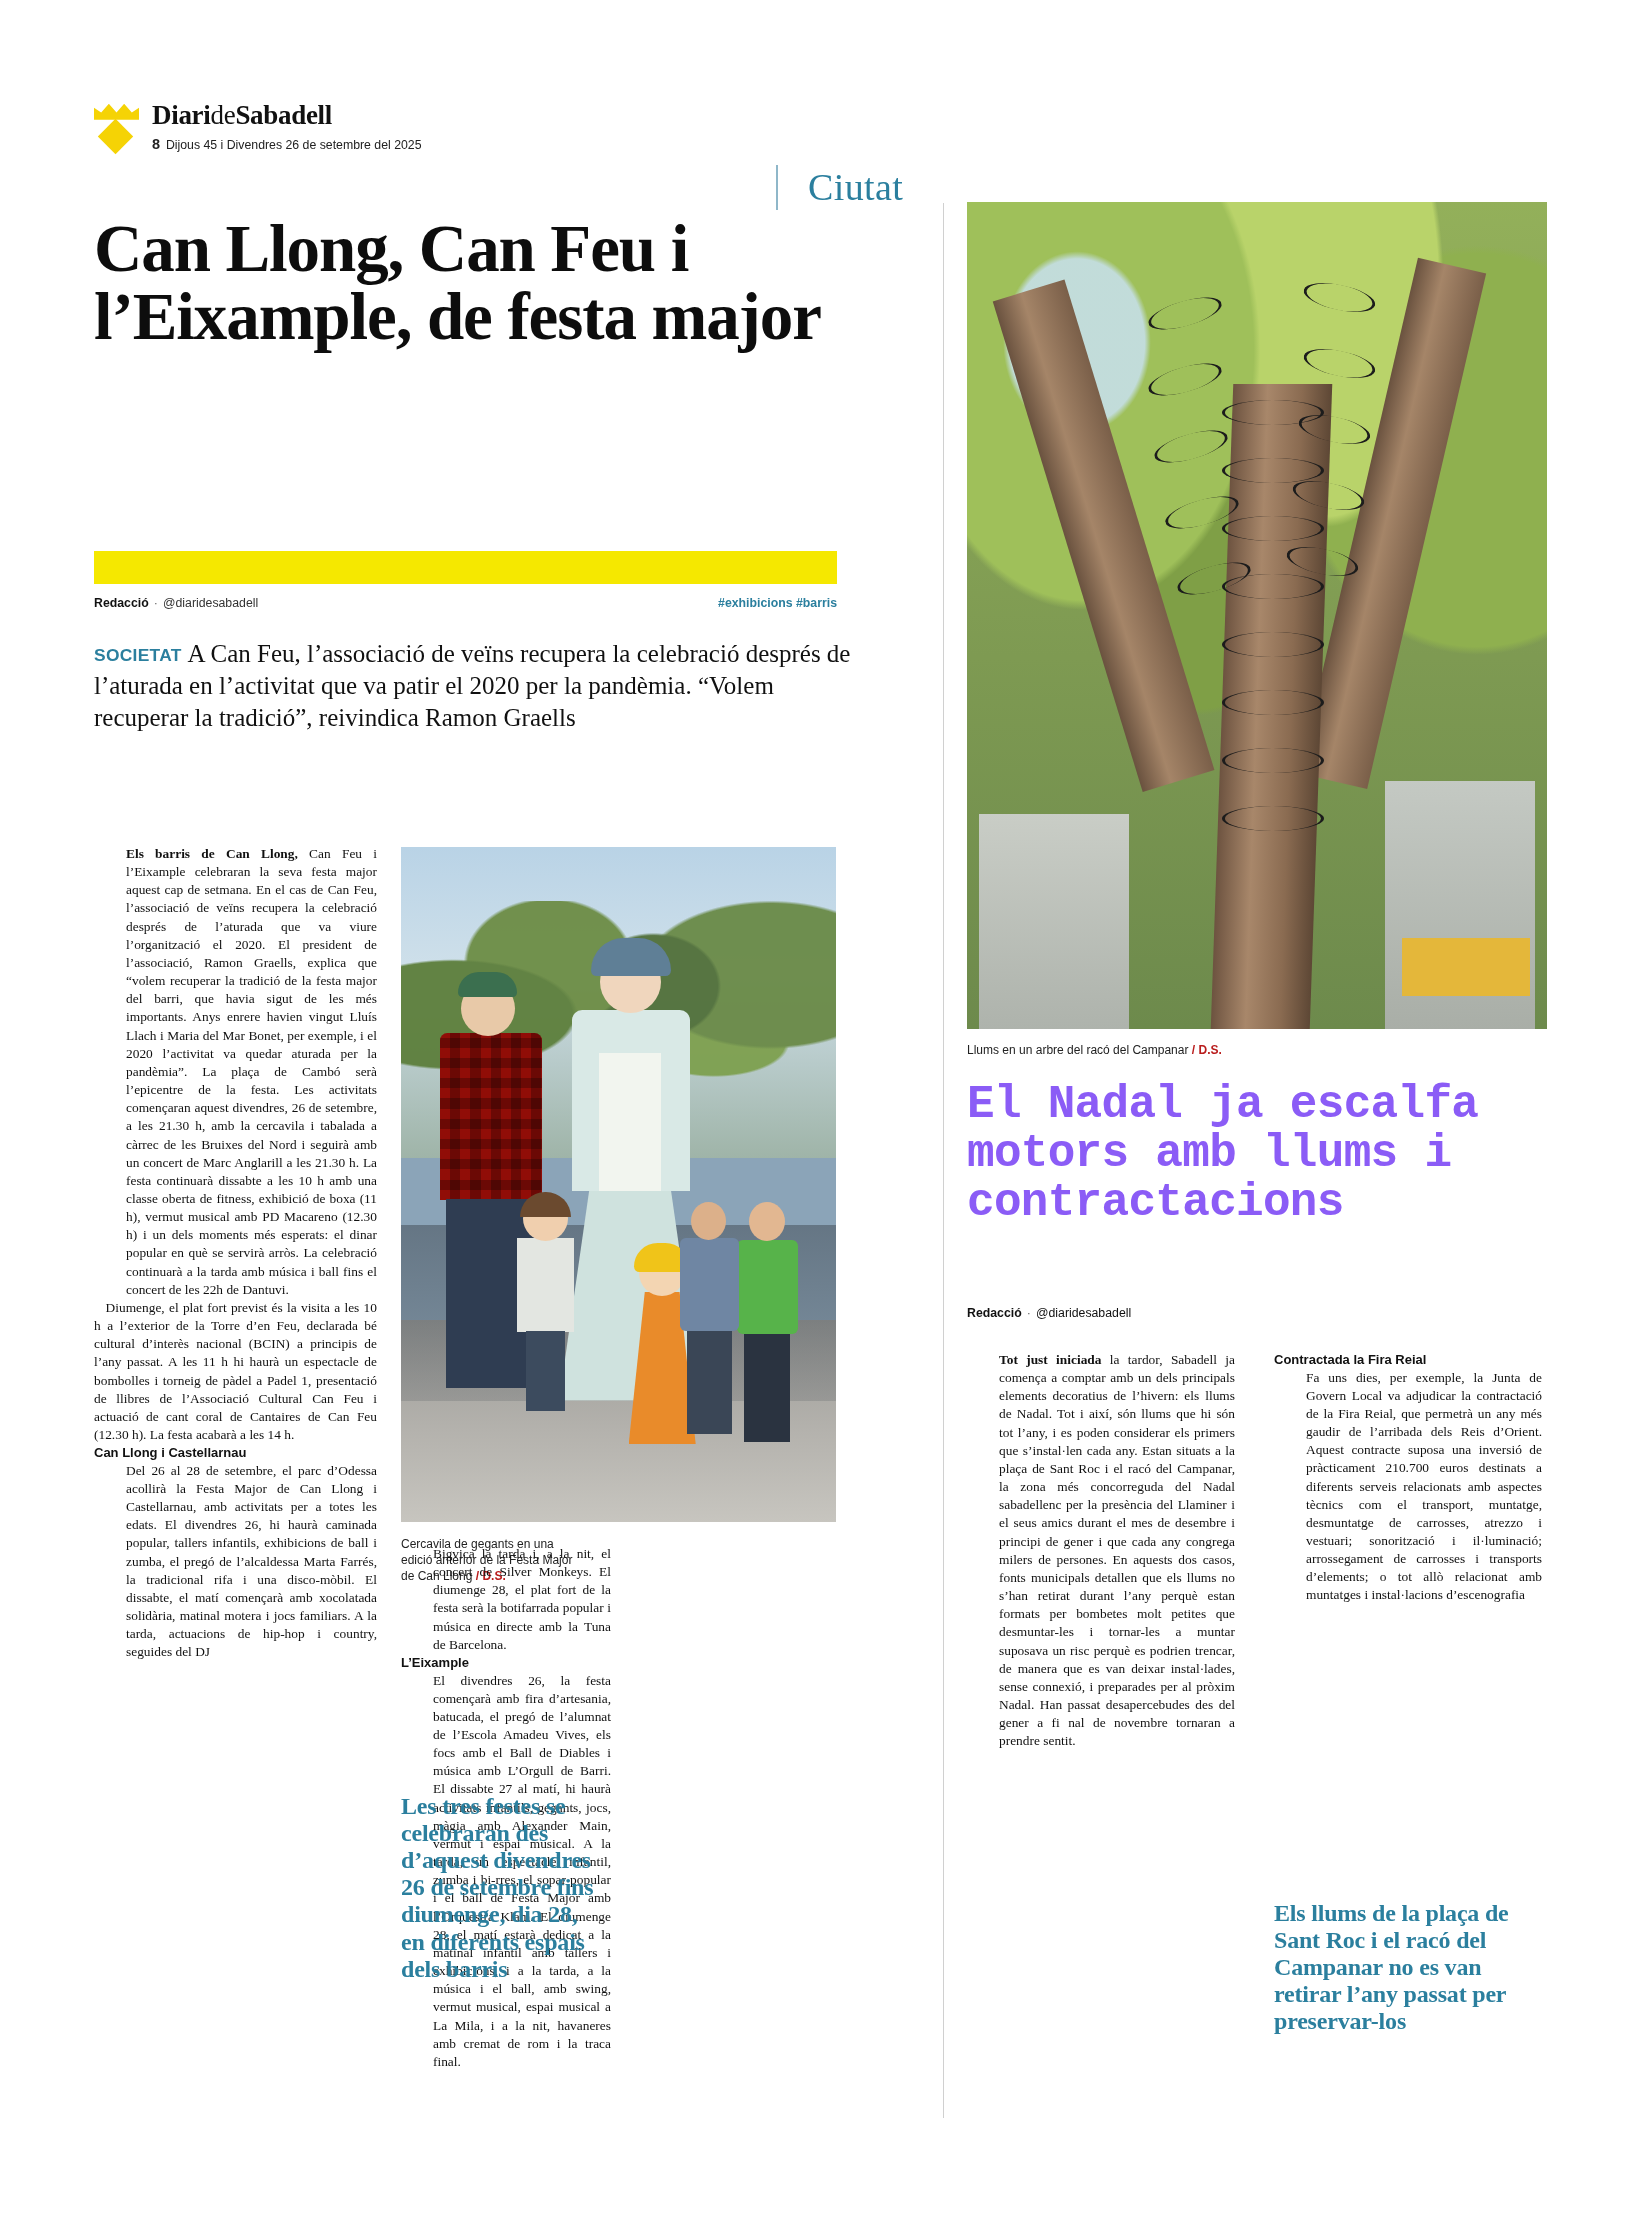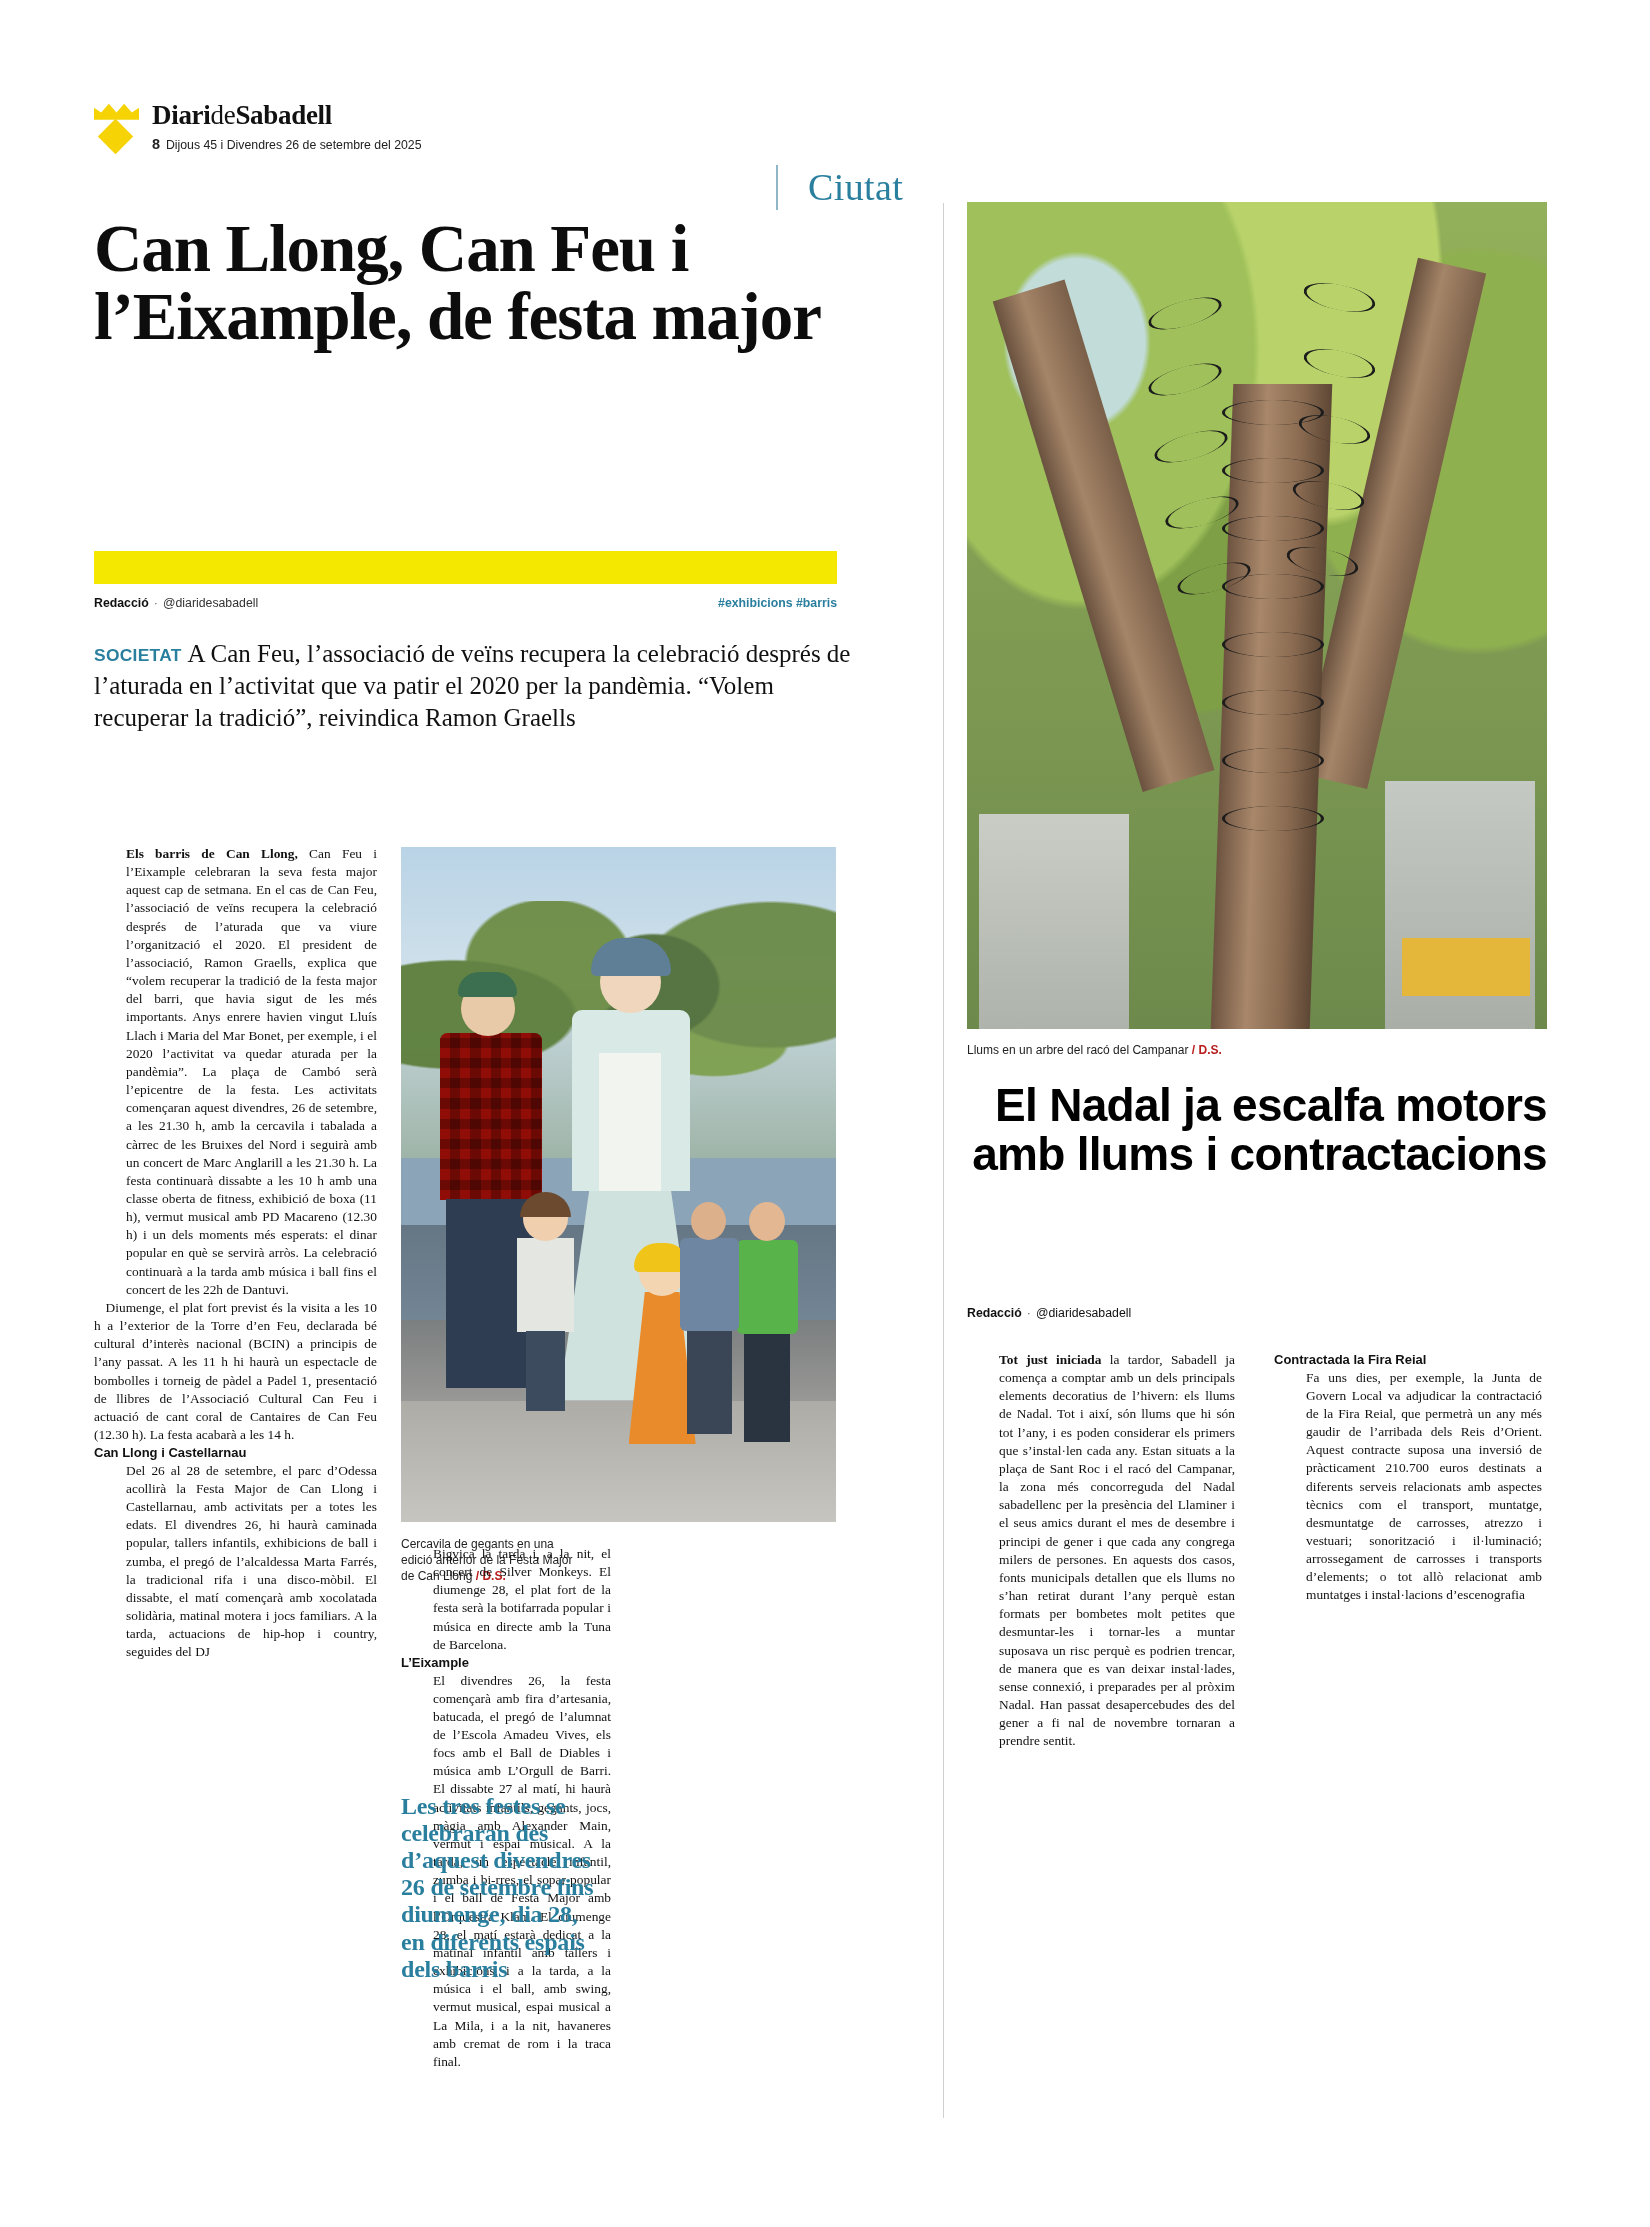--- a/index.html
+++ b/index.html
@@ -314,27 +314,26 @@
     height: 25px;
   }
   #cap2 {
     left: 967px; top: 1042px; width: 573px;
   }
 
   .headline2 {
     position: absolute;
     left: 967px; top: 1081px;
     width: 580px;
-    font-family: Liberation Sans, sans-serif;
+    font-family: Liberation Mono, monospace;
     font-weight: bold;
     font-size: 46px;
     line-height: 1.06;
     letter-spacing: -0.7px;
-    color: #000000;
-    text-align: right;
+    color: #8b5cf6;
   }
   .byline2 {
     position: absolute;
     left: 967px; top: 1306px;
     font-family: "Liberation Sans", sans-serif;
     font-size: 12.3px;
   }
   .byline2 .author { font-weight: bold; }
   .byline2 .sep { color: #666; margin: 0 5.1px; }
 
@@ -488,15 +487,16 @@
 
   <div class="col" id="col4">
     <p class="first"><span class="lead">Tot just iniciada</span><span> la tardor, Sabadell ja comença a comptar amb un dels principals elements decoratius de l’hivern: els llums de Nadal. Tot i així, són llums que hi són tot l’any, i es poden considerar els primers que s’instal·len cada any. Estan situats a la plaça de Sant Roc i el racó del Campanar, la zona més concorreguda del Nadal sabadellenc per la presència del Llaminer i el seus amics durant el mes de desembre i principi de gener i que cada any congrega milers de persones. En aquests dos casos, fonts municipals detallen que els llums no s’han retirat durant l’any perquè estan formats per bombetes molt petites que desmuntar-les i tornar-les a muntar suposava un risc perquè es podrien trencar, de manera que es van deixar instal·lades, sense connexió, i preparades per al pròxim Nadal. Han passat desapercebudes des del gener a fi nal de novembre tornaran a prendre sentit.</span></p>
   </div>
 
   <div class="col" id="col5">
     <p class="subhead">Contractada la Fira Reial</p>
     <p class="first">Fa uns dies, per exemple, la Junta de Govern Local va adjudicar la contractació de la Fira Reial, que permetrà un any més gaudir de l’arribada dels Reis d’Orient. Aquest contracte suposa una inversió de pràcticament 210.700 euros destinats a diferents serveis relacionats amb aspectes tècnics com el transport, muntatge, desmuntatge de carrosses, atrezzo i vestuari; sonorització i il·luminació; arrossegament de carrosses i transports d’elements; o tot allò relacionat amb muntatges i instal·lacions d’escenografia</p>
   </div>
 
+  <div class="pullquote2">Els llums de la plaça de Sant Roc i el racó del Campanar no es van retirar l’any passat per preservar-los</div>
 
 </div>
 
 
 </body></html>

